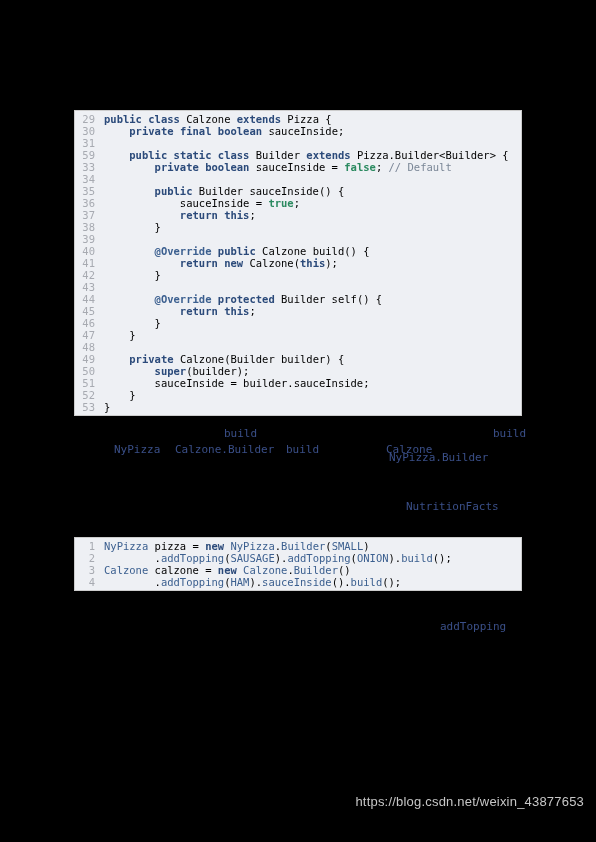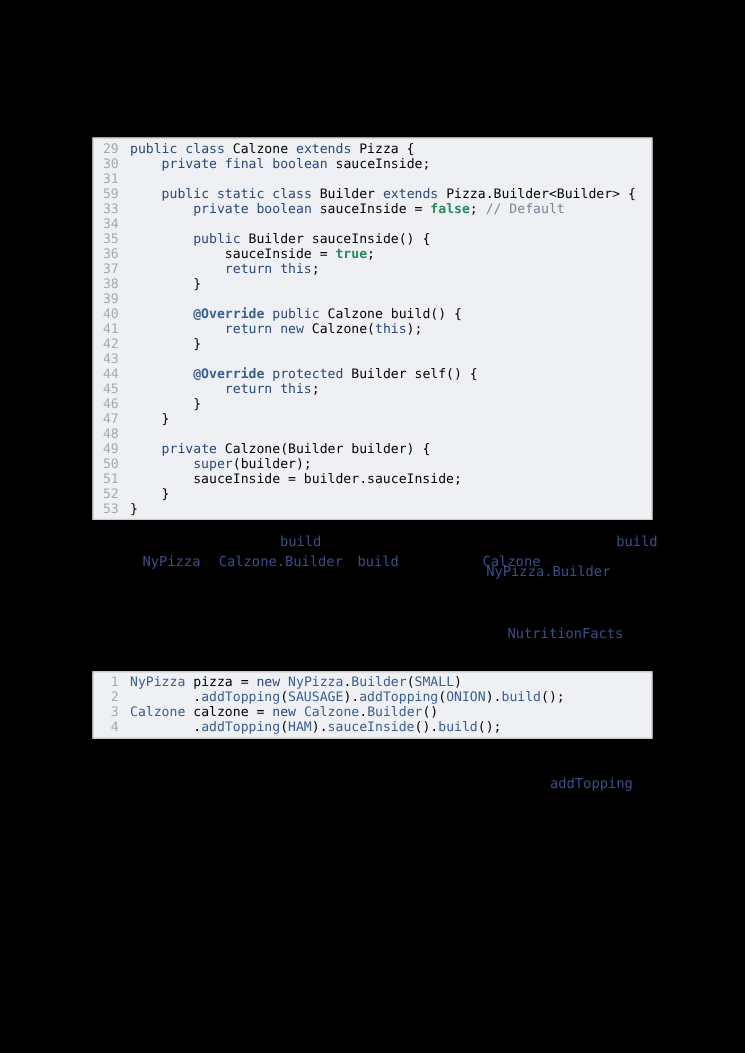--- a/index.html
+++ b/index.html
@@ -35,21 +35,21 @@
     user-select: none;
     font-size: 10.5px;
     line-height: 12px;
   }
   .code {
     padding: 2px 0 2px 6px;
     font-size: 10.5px;
     line-height: 12px;
     white-space: pre;
   }
-  .kw { color: #2b4a7a; font-weight: normal; }
+  .kw { color: #2b4a7a; font-weight: bold; }
   .cls { color: #3b5f8f; }
   .lit { color: #2b8a60; font-weight: bold; }
   .str { color: #7a8696; }
   .mtd { color: #3b5f8f; }
   .ann { color: #3b5f8f; font-weight: bold; }
   .tok { color: #3a4f88; font-family: "DejaVu Sans Mono", Consolas, monospace; font-size: 11px; }
   .watermark {
     position: absolute;
     right: 12px;
     bottom: 18px;
@@ -115,13 +115,14 @@
           <div>2</div>
           <div>3</div>
           <div>4</div>
         </div>
       <div class="code" id="code2"><div><span class="cls">NyPizza</span> pizza = <span class="kw">new</span> <span class="cls">NyPizza</span>.<span class="mtd">Builder</span>(<span class="cls">SMALL</span>)</div><div>        .<span class="mtd">addTopping</span>(<span class="cls">SAUSAGE</span>).<span class="mtd">addTopping</span>(<span class="cls">ONION</span>).<span class="mtd">build</span>();</div><div><span class="cls">Calzone</span> calzone = <span class="kw">new</span> <span class="cls">Calzone</span>.<span class="mtd">Builder</span>()</div><div>        .<span class="mtd">addTopping</span>(<span class="cls">HAM</span>).<span class="mtd">sauceInside</span>().<span class="mtd">build</span>();</div></div>
     </div>
   </div>
 
   <span class="tok" style="position:absolute; left:440px; top:620px;">addTopping</span>
 
+  <div class="watermark">https://blog.csdn.net/weixin_43877653</div>
 </div>
 
 </body></html>

